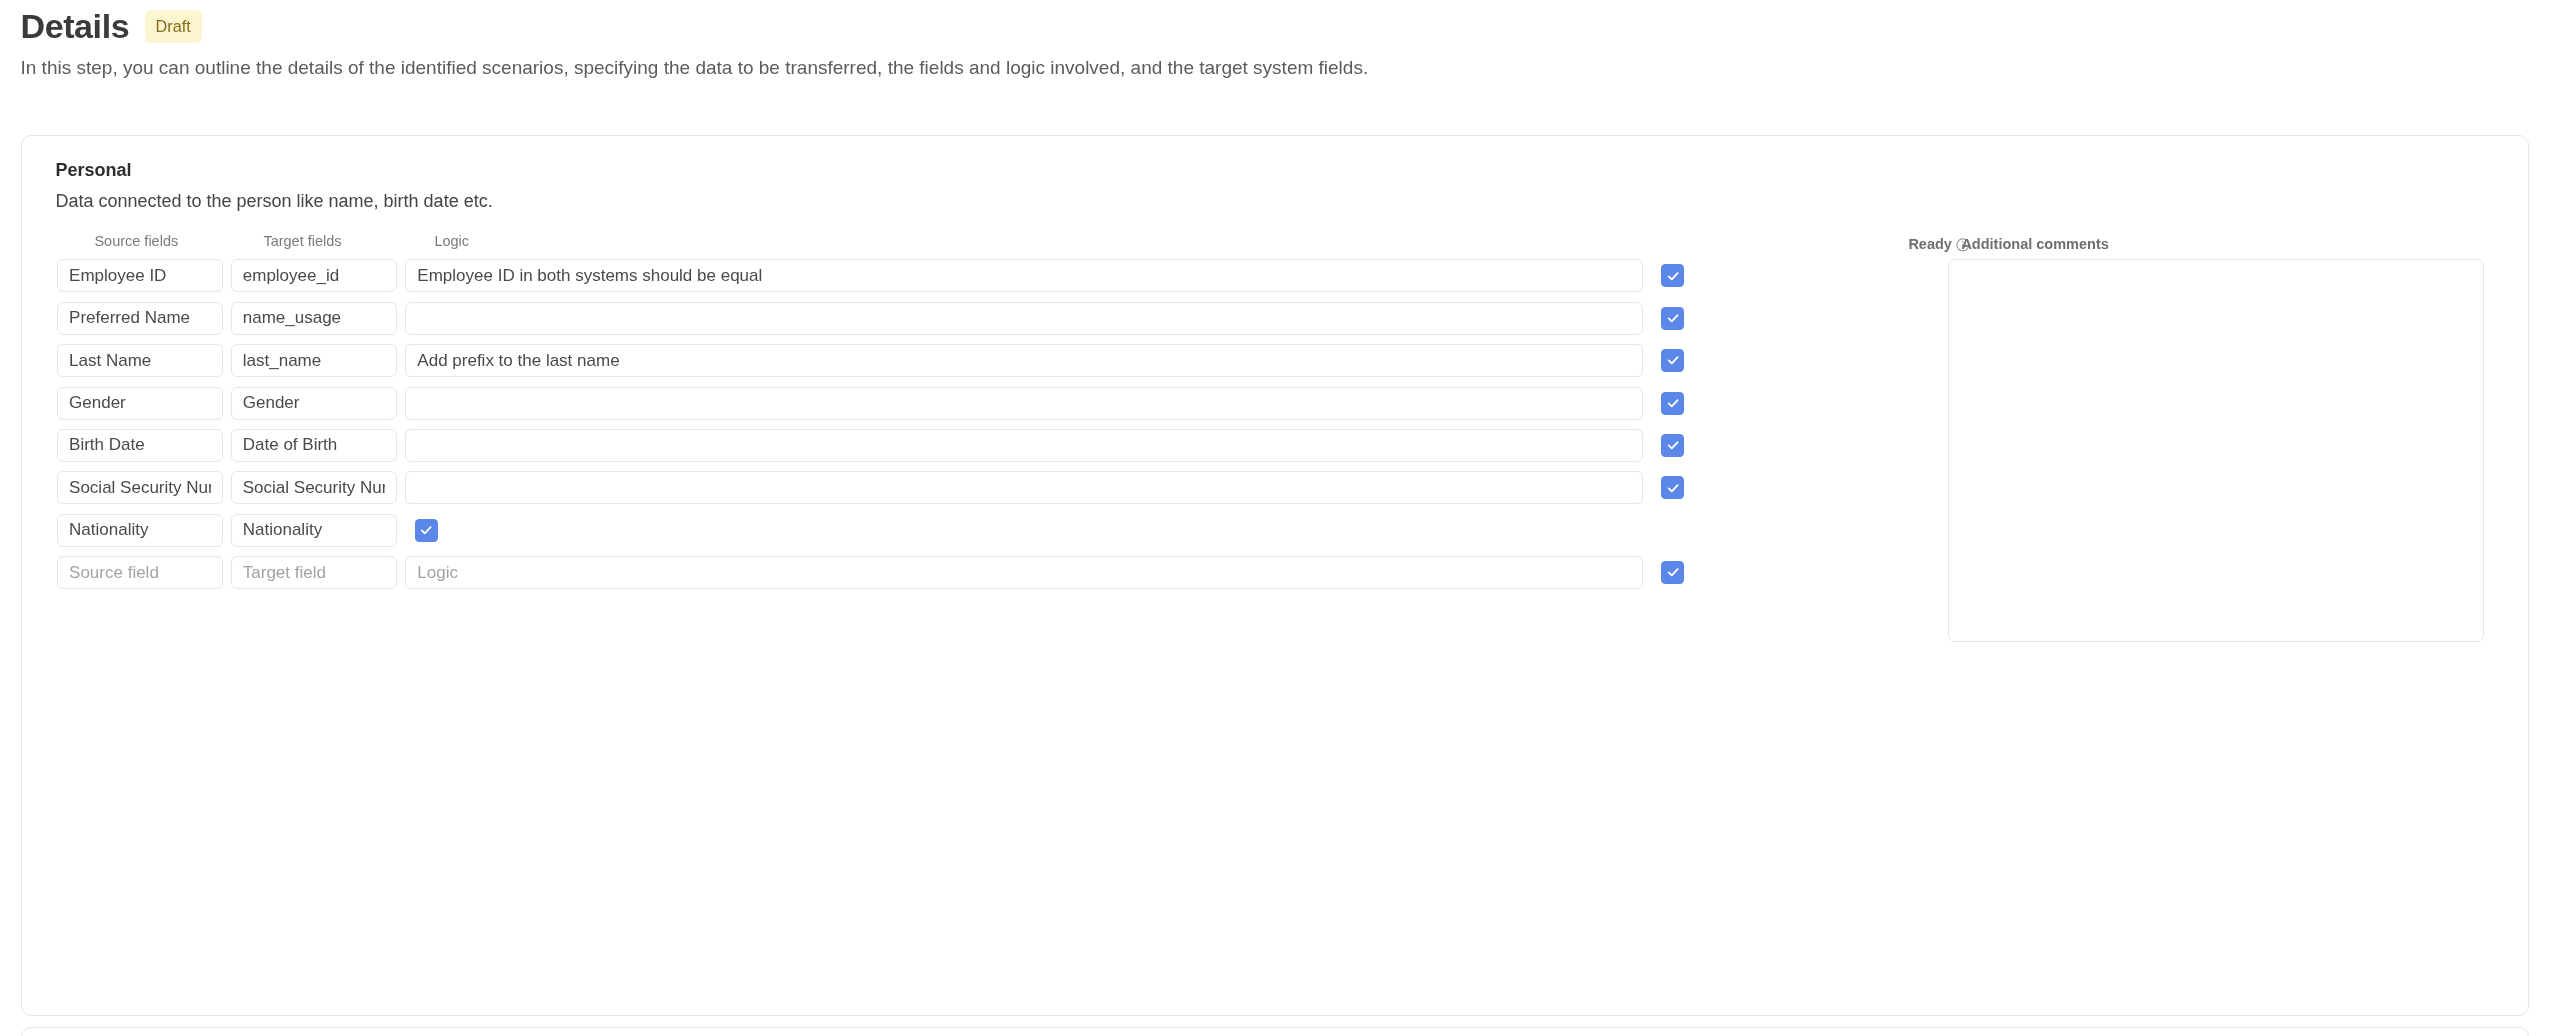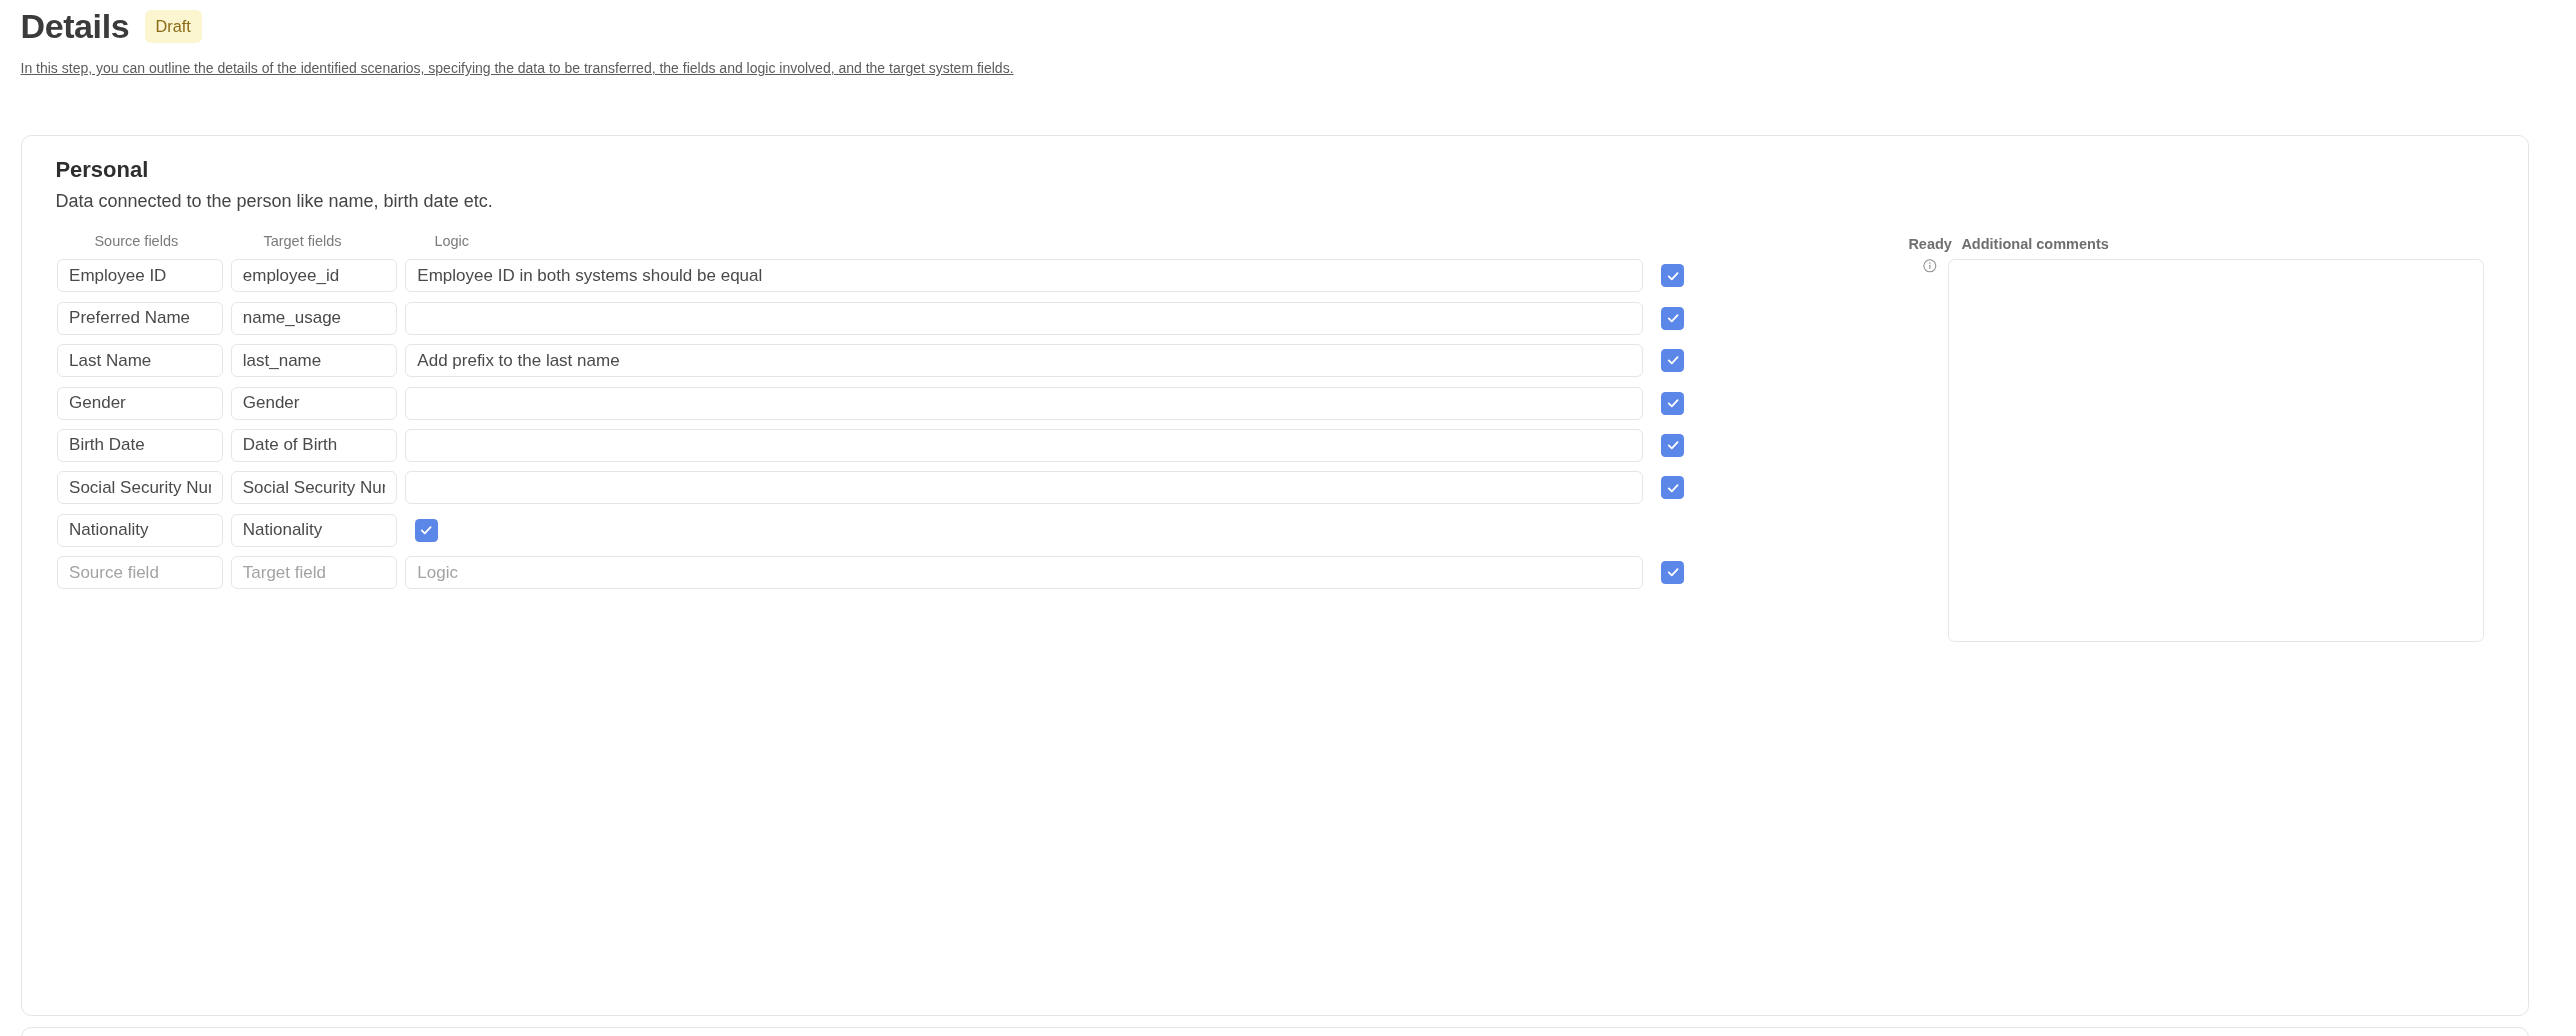--- a/index.html
+++ b/index.html
@@ -46,25 +46,24 @@
     color: #8a6a17;
     font-size: 16.3px;
     line-height: 1;
     padding: 7.7px 11px 8.6px 11px;
     border-radius: 6px;
     font-weight: 400;
     text-align: right;
   }
   .page-subtitle {
     margin-top: 10.3px;
-    font-size: 14px;
+    font-size: 19px;
     color: #5c5c5c;
     line-height: 24px;
     font-weight: 400;
-    text-decoration: underline;
   }
 
   
   .card {
     position: absolute;
     left: 21.4px;
     top: 135px;
     width: 2508px;
     height: 881px;
     box-sizing: border-box;
@@ -78,21 +77,21 @@
     left: 21.4px;
     top: 1027px;
     width: 2508px;
     height: 34px;
     box-sizing: border-box;
     border: 0.9px solid #e4e4e4;
     border-radius: 10.3px;
     background: #ffffff;
   }
   .section-title {
-    font-size: 22px;
+    font-size: 18px;
     font-weight: 700;
     color: #2e2e2e;
     line-height: 22px;
   }
   .section-desc {
     margin-top: 8.6px;
     font-size: 18px;
     color: #454545;
     line-height: 22px;
     font-weight: 400;
@@ -113,21 +112,21 @@
     line-height: 19px;
     white-space: nowrap;
   }
   .col-header.bold {
     font-weight: 700;
     color: #6f6f6f;
   }
   .ch-source  { left: 39px;   top: 0; }
   .ch-target  { left: 208px;  top: 0; }
   .ch-logic   { left: 379px;  top: 0; }
-  .ch-ready   { left: 1853px; top: 2.6px; display: flex; align-items: center; gap: 4.3px; flex-direction: column; }
+  .ch-ready   { left: 1853px; top: 2.6px; display: flex; align-items: center; gap: 4.3px; }
   .ch-comments{ left: 1906px; top: 2.6px; }
 
   .info-icon {
     width: 13.7px;
     height: 13.7px;
     display: inline-block;
     position: relative;
     top: 0.9px;
   }
   .info-icon svg { display: block; }

